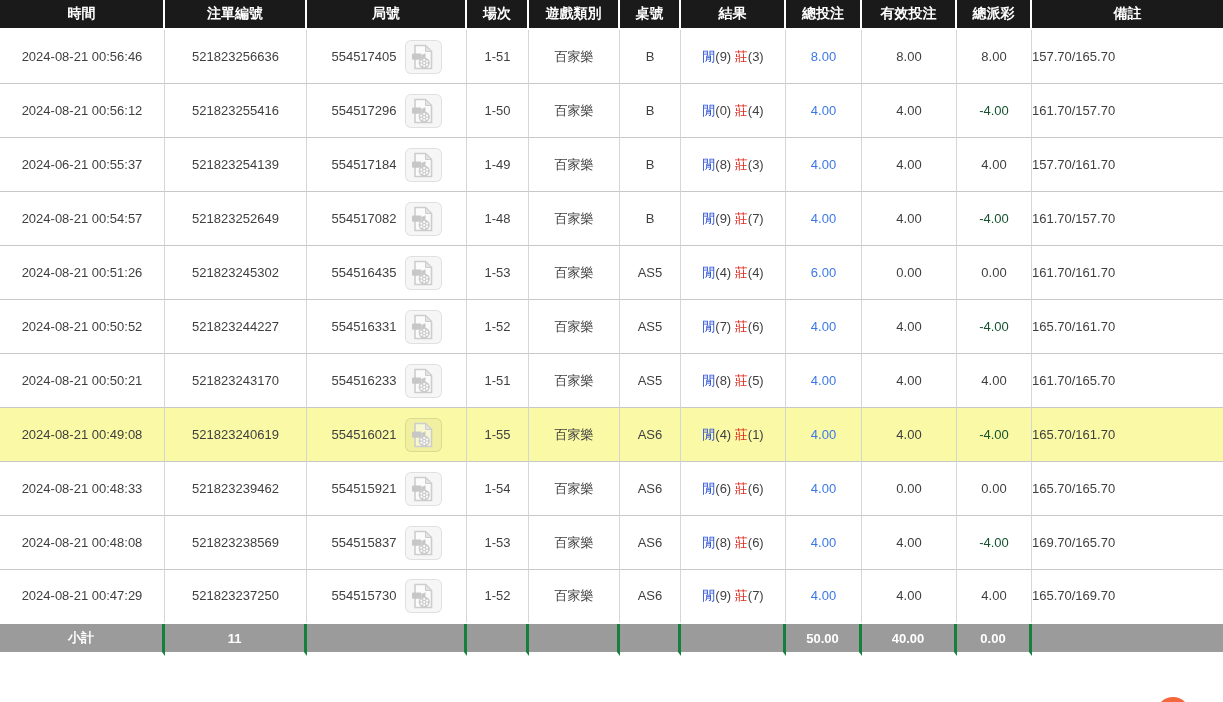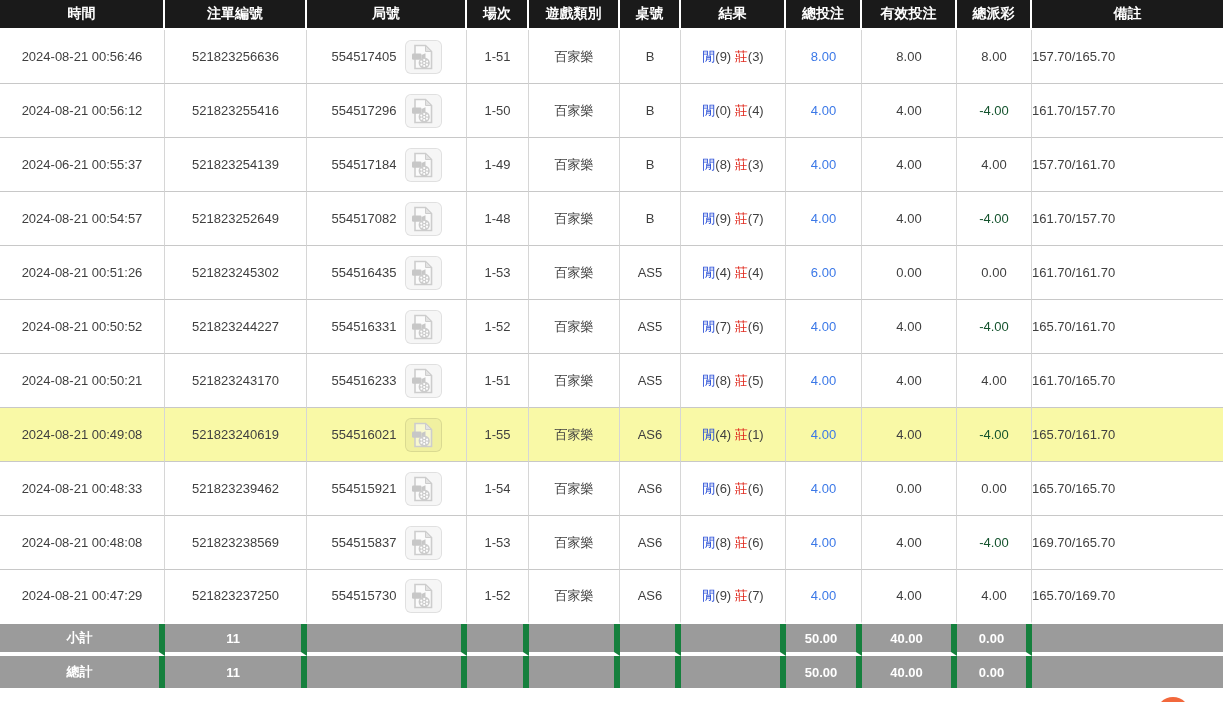--- a/index.html
+++ b/index.html
@@ -73,21 +73,21 @@
   }
   
   tfoot td {
     background: #9b9b9b;
     color: #ffffff;
     font-size: 13px;
     font-weight: bold;
     height: 32px;
     text-align: center;
     vertical-align: middle;
-    border-right: 6px solid #15803d;
+    border-right: 3px solid #15803d;
   }
   tfoot td:last-child { border-right: none; }
   tfoot tr.subtotal td { border-bottom: 4px solid #ffffff; }
   .fab {
     position: absolute;
     left: 1156px;
     top: 697px;
     width: 34px;
     height: 34px;
     border-radius: 50%;
@@ -479,29 +479,16 @@
           <td></td>
           <td></td>
           <td></td>
           <td></td>
           <td></td>
           <td>50.00</td>
           <td>40.00</td>
           <td>0.00</td>
           <td></td>
         </tr>
-        <tr>
-          <td>總計</td>
-          <td>11</td>
-          <td></td>
-          <td></td>
-          <td></td>
-          <td></td>
-          <td></td>
-          <td>50.00</td>
-          <td>40.00</td>
-          <td>0.00</td>
-          <td></td>
-        </tr>
       </tfoot>
   </table>
   <button class="fab" aria-label="floating action"></button>
 </div>
 
 </body></html>

